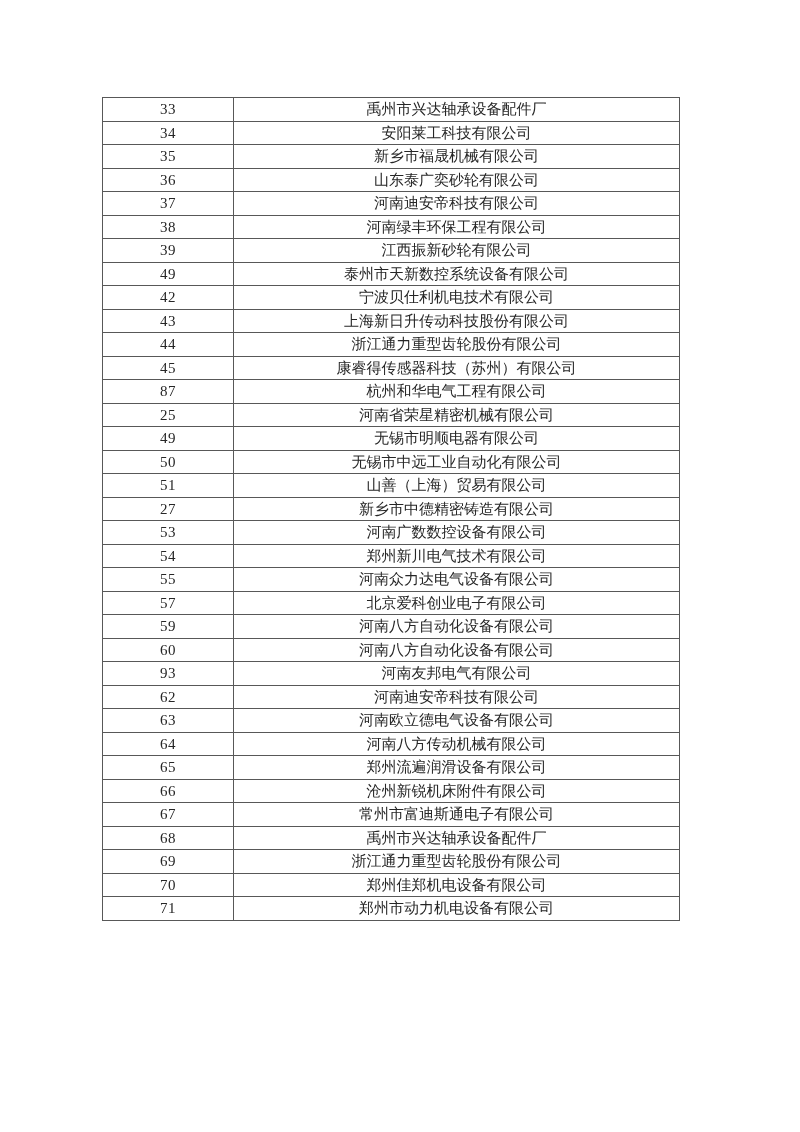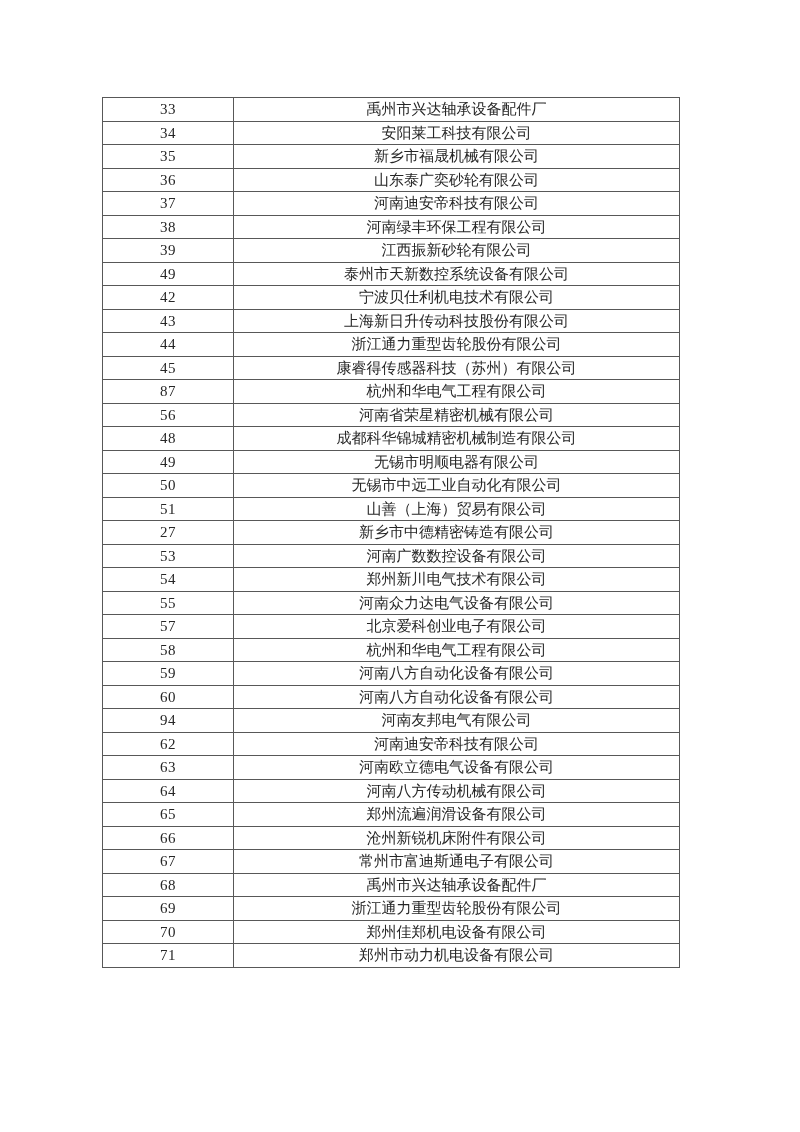--- a/index.html
+++ b/index.html
@@ -101,26 +101,22 @@
           </tr>
           <tr>
             <td class="col-num">45</td>
             <td class="col-name">康睿得传感器科技（苏州）有限公司</td>
           </tr>
           <tr>
             <td class="col-num">87</td>
             <td class="col-name">杭州和华电气工程有限公司</td>
           </tr>
           <tr>
-            <td class="col-num">56</td>
+            <td class="col-num">25</td>
             <td class="col-name">河南省荣星精密机械有限公司</td>
-          </tr>
-          <tr>
-            <td class="col-num">48</td>
-            <td class="col-name">成都科华锦城精密机械制造有限公司</td>
           </tr>
           <tr>
             <td class="col-num">49</td>
             <td class="col-name">无锡市明顺电器有限公司</td>
           </tr>
           <tr>
             <td class="col-num">50</td>
             <td class="col-name">无锡市中远工业自动化有限公司</td>
           </tr>
           <tr>
@@ -141,33 +137,29 @@
           </tr>
           <tr>
             <td class="col-num">55</td>
             <td class="col-name">河南众力达电气设备有限公司</td>
           </tr>
           <tr>
             <td class="col-num">57</td>
             <td class="col-name">北京爱科创业电子有限公司</td>
           </tr>
           <tr>
-            <td class="col-num">58</td>
-            <td class="col-name">杭州和华电气工程有限公司</td>
-          </tr>
-          <tr>
             <td class="col-num">59</td>
             <td class="col-name">河南八方自动化设备有限公司</td>
           </tr>
           <tr>
             <td class="col-num">60</td>
             <td class="col-name">河南八方自动化设备有限公司</td>
           </tr>
           <tr>
-            <td class="col-num">94</td>
+            <td class="col-num">93</td>
             <td class="col-name">河南友邦电气有限公司</td>
           </tr>
           <tr>
             <td class="col-num">62</td>
             <td class="col-name">河南迪安帝科技有限公司</td>
           </tr>
           <tr>
             <td class="col-num">63</td>
             <td class="col-name">河南欧立德电气设备有限公司</td>
           </tr>

